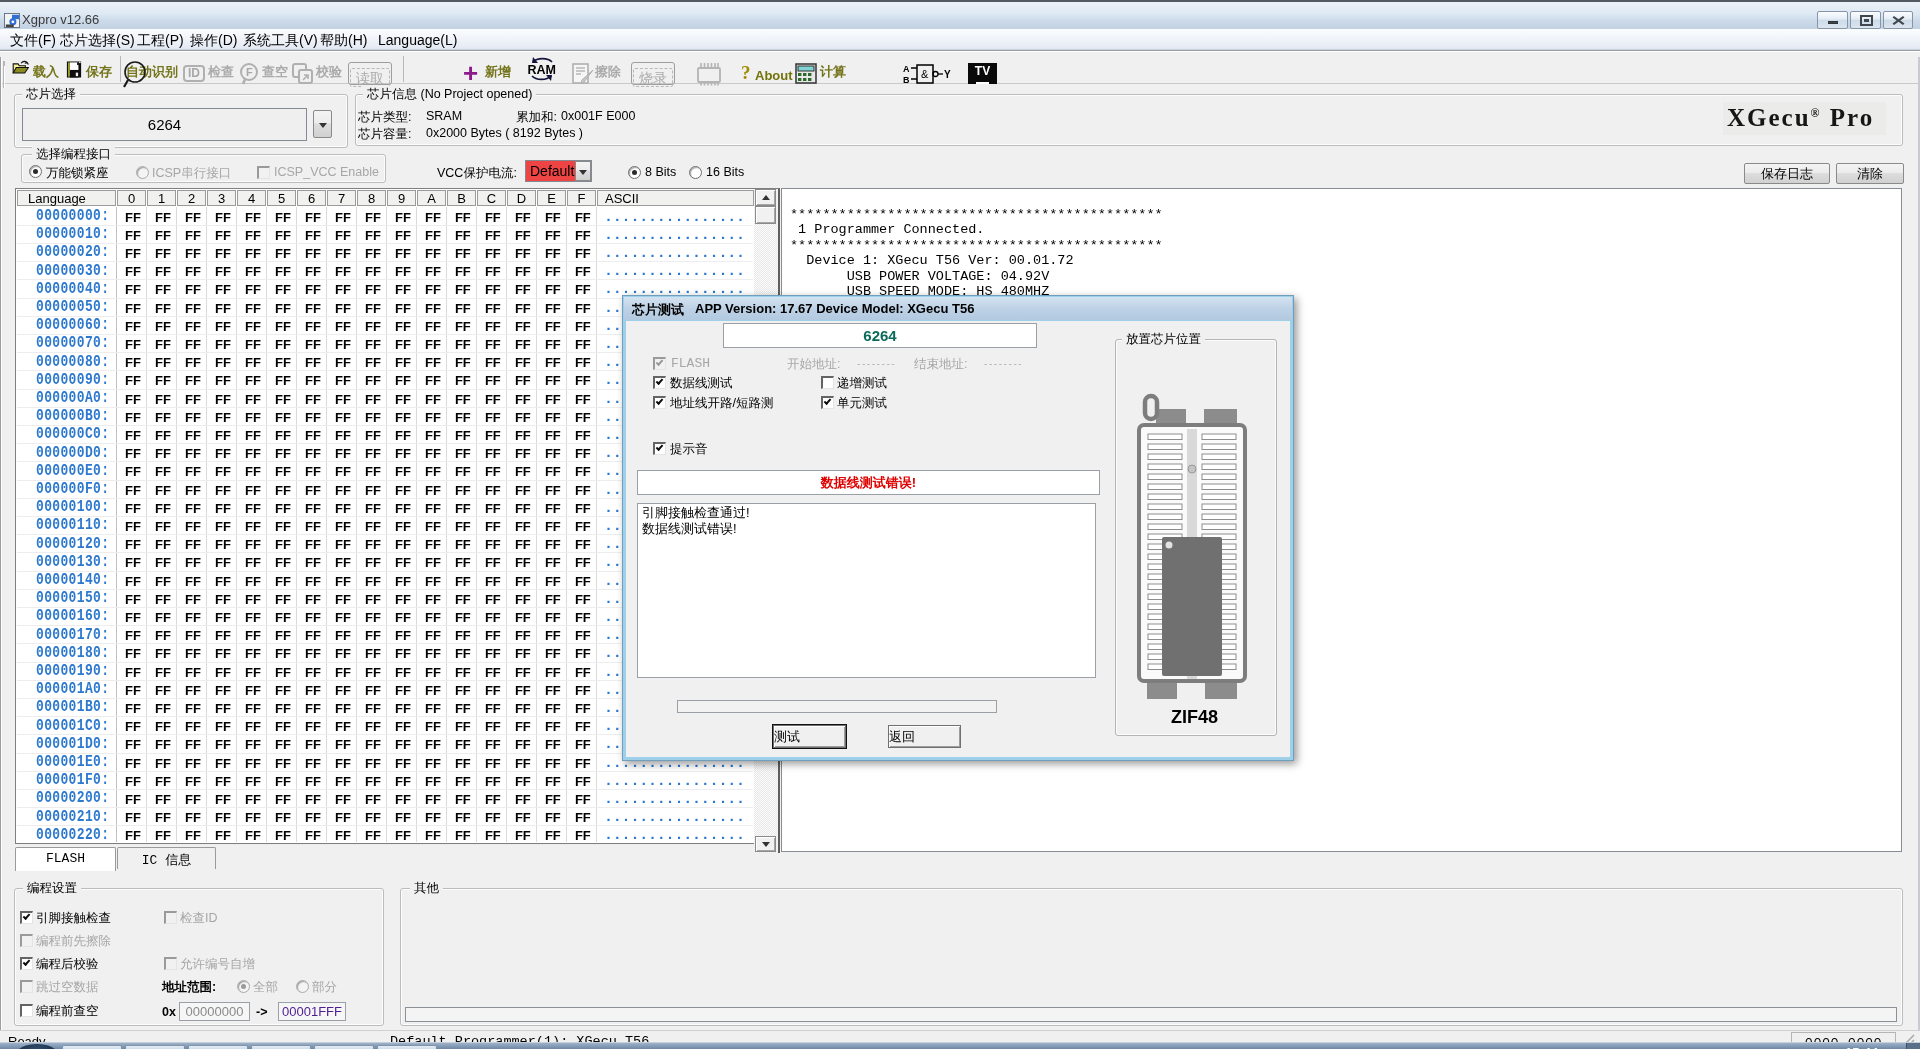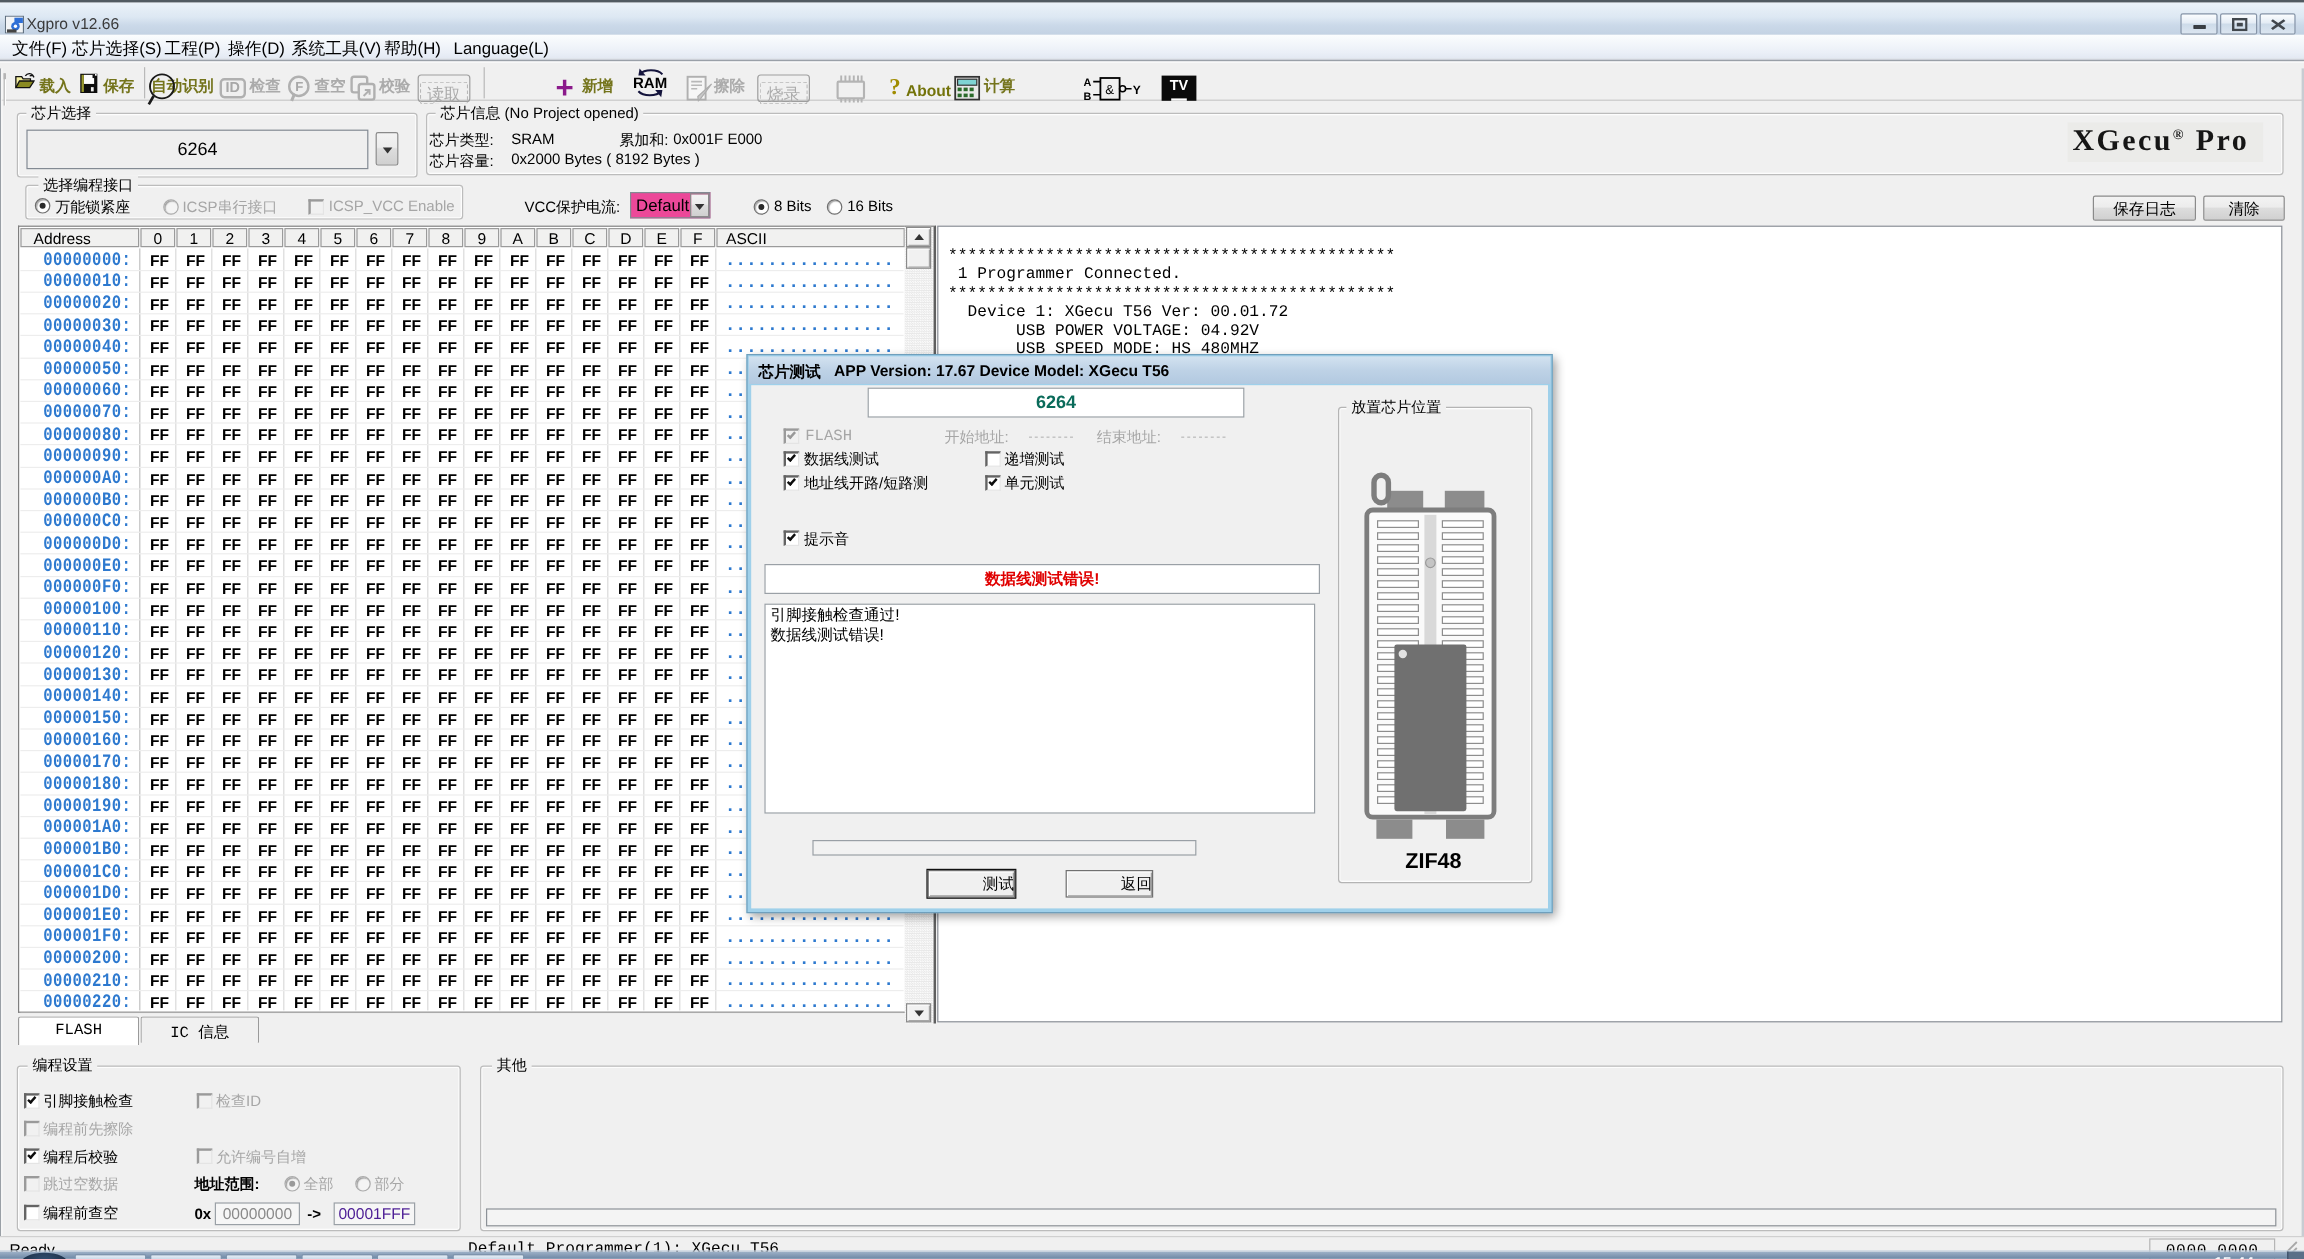--- a/index.html
+++ b/index.html
@@ -14,24 +14,24 @@
 #menubar{position:absolute;left:0;top:29px;width:1920px;height:21px;
 background:linear-gradient(#fbfdfe,#eaeff7 75%,#e2e8f2);border-bottom:1px solid #ccd0d8;}
 .mi{position:absolute;top:3px;font-size:14px;color:#000;}
 #toolbar{position:absolute;left:0;top:50px;width:1920px;height:34px;background:#f0f0f0;
 border-top:1px solid #9aa0a8;border-bottom:1px solid #c9c9c9;box-shadow:inset 0 1px 0 #fff;}
 .tsep{position:absolute;top:5px;height:26px;width:1px;background:#b9b9b9;}
 .tlabel{position:absolute;top:12px;font-size:13px;font-weight:bold;color:#74741c;}
 .tgrey{color:#ababab !important;}
 .gb{position:absolute;border:1px solid #bcbcbc;border-radius:3px;box-shadow:inset 0 0 0 1px #fdfdfd;}
 .gbl{position:absolute;background:#f0f0f0;padding:0 4px;font-size:12.5px;top:-9px;white-space:nowrap;}
-.sunken{position:absolute;background:#ec4899;border:1px solid #838a93;}
+.sunken{position:absolute;background:#ef4444;border:1px solid #838a93;}
 .btn{position:absolute;background:linear-gradient(#f3f3f3,#ececec 45%,#dddddd 50%,#d0d0d0);
 border:1px solid #8a8a8a;border-radius:2px;text-align:center;font-size:13px;color:#000;}
-.cbtn{position:absolute;background:#f0f0f0;border:1px solid #707070;text-align:right;font-size:13px;color:#000;
+.cbtn{position:absolute;background:#f0f0f0;border:1px solid #707070;text-align:left;font-size:13px;color:#000;
 box-shadow:inset 1px 1px 0 #ffffff,inset -1px -1px 0 #9d9d9d;}
 .cb{position:absolute;width:13px;height:13px;background:#fff;border-top:2px solid #646464;border-left:2px solid #646464;border-right:1px solid #e4e4e4;border-bottom:1px solid #e4e4e4;}
 .cb.g{border-top-color:#9a9a9a;border-left-color:#9a9a9a;background:#f1f1f1;}
 .chk{position:absolute;left:1px;top:1px;width:7px;height:4px;border-left:2.5px solid #0d0d0d;border-bottom:2.5px solid #0d0d0d;transform:rotate(-48deg);}
 .chk.g{border-color:#999;}
 .rad{position:absolute;width:13px;height:13px;border-radius:50%;background:#fff;border:1px solid #6e6e6e;box-shadow:inset 1px 1px 1px rgba(0,0,0,.35);}
 .rad.g{border-color:#aaa;background:#f4f4f4;}
 .rdot{position:absolute;left:3px;top:3px;width:5px;height:5px;border-radius:50%;background:#2a2a2a;}
 .rdot.g{background:#9a9a9a;}
 .lbl{position:absolute;font-size:12.5px;white-space:nowrap;}
@@ -236,21 +236,21 @@
       <div class="tri-d" style="left:3px;top:8px"></div>
     </div>
   </div>
 <div class="rad" style="left:628px;top:166px">
     <div class="rdot"></div>
   </div>
 <div class="lbl" style="left:645px;top:165px">8 Bits</div>
 <div class="rad" style="left:689px;top:166px"></div>
 <div class="lbl" style="left:706px;top:165px">16 Bits</div>
 <div id="hexgrid">
-<div class="hh" style="left:1px;width:99px;text-align:left;padding-left:10px">Address</div>
+<div class="hh" style="left:1px;width:99px;text-align:left;padding-left:10px">Language</div>
 <div class="hh" style="left:101px;width:29px">0</div>
 <div class="hh" style="left:131px;width:29px">1</div>
 <div class="hh" style="left:161px;width:29px">2</div>
 <div class="hh" style="left:191px;width:29px">3</div>
 <div class="hh" style="left:221px;width:29px">4</div>
 <div class="hh" style="left:251px;width:29px">5</div>
 <div class="hh" style="left:281px;width:29px">6</div>
 <div class="hh" style="left:311px;width:29px">7</div>
 <div class="hh" style="left:341px;width:29px">8</div>
 <div class="hh" style="left:371px;width:29px">9</div>

